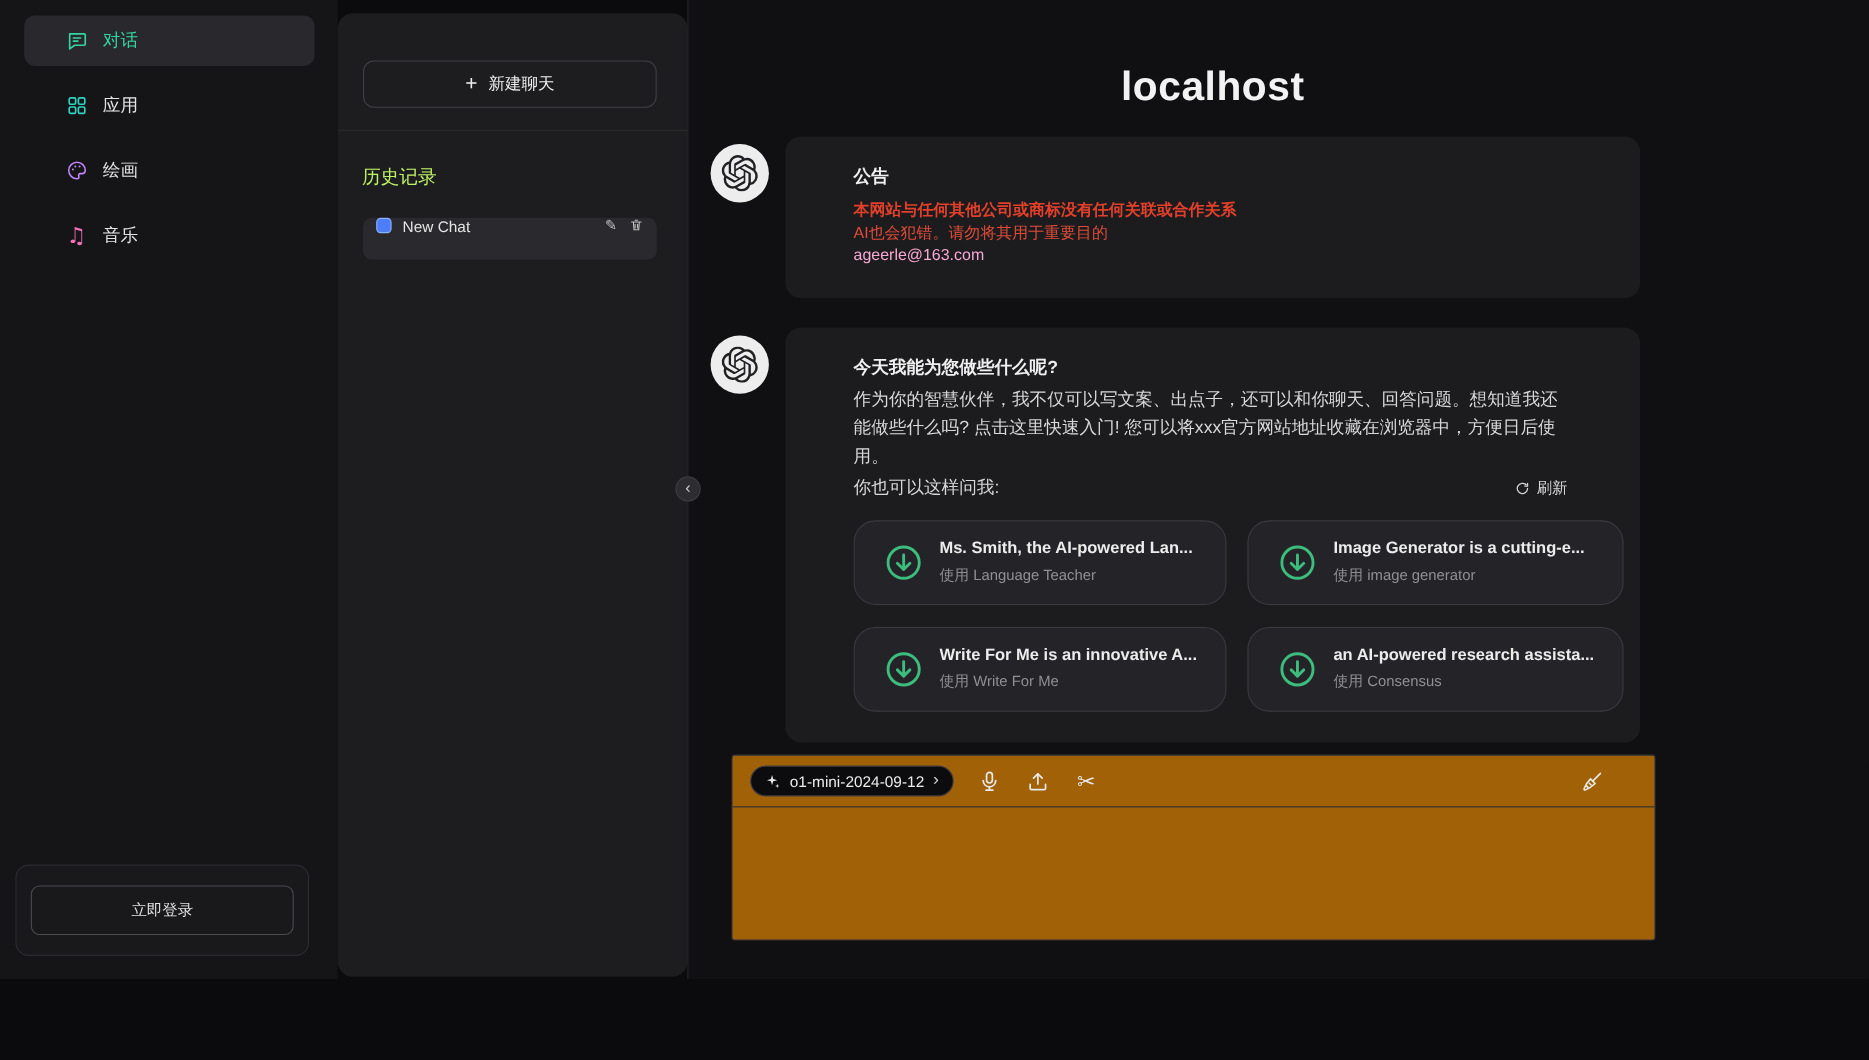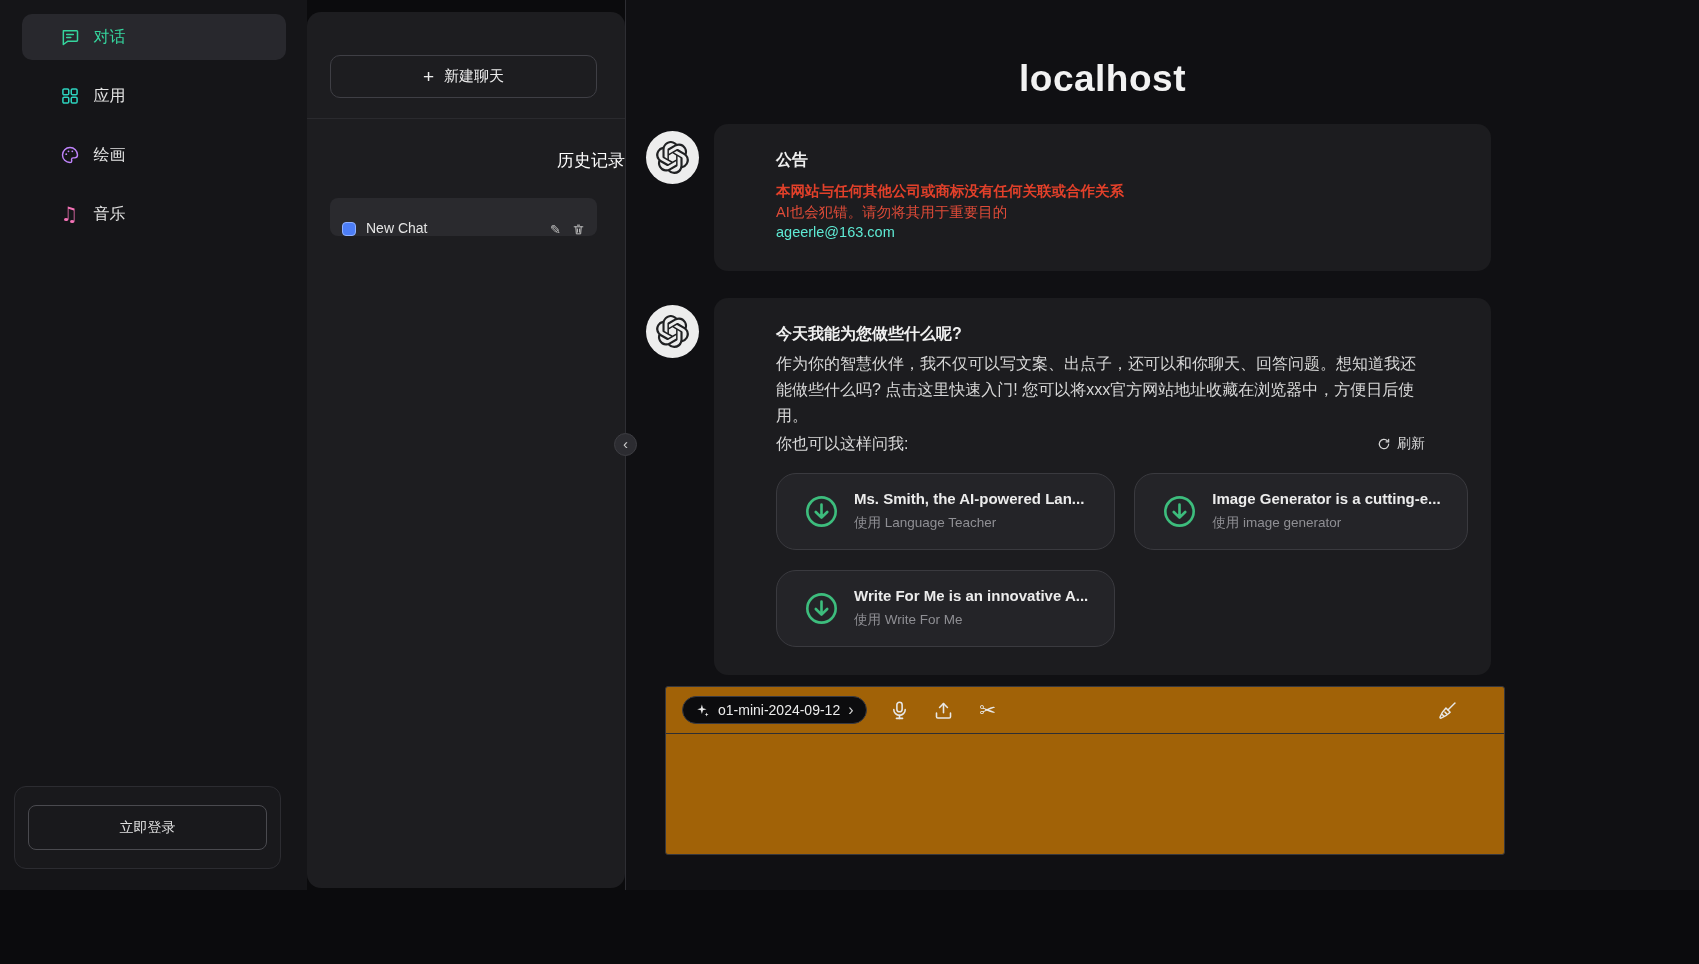--- a/index.html
+++ b/index.html
@@ -44,24 +44,24 @@
     background:#1d1d20; border-radius:14px;
   }
   .history-top { padding:43px 23px 20px 23px; border-bottom:1px solid #2a2a2e; }
   .new-chat-btn {
     width:267px; height:43px; border:1px solid #3f3f45; border-radius:10px;
     background:transparent; color:#ececec; font-size:15px;
     display:flex; align-items:center; justify-content:center; gap:10px; cursor:pointer;
     font-family:inherit;
   }
   .plus-glyph { font-size:19px; line-height:19px; color:#ececec; }
-  .history-heading { margin:30px 0 26px 22px; font-size:17px; color:#ffffff;text-align:right; }
+  .history-heading { margin:30px 0 26px 22px; font-size:17px; color:#bef264; }
   .chat-item {
     margin:0 23px; width:267px; height:38px; background:#2a2a2e; border-radius:8px;
-    display:flex; align-items:flex-end; gap:10px; padding:0 12px; cursor:pointer;
+    display:flex; align-items:flex-start; gap:10px; padding:0 12px; cursor:pointer;
   }
   .chat-item-square { width:14px; height:14px; border-radius:4px; background:#4d7ef7; border:1px solid #8fb0ff; }
   .chat-item-title { flex:1; font-size:14px; color:#e4e4e4; }
   .chat-item-actions { display:flex; align-items:center; gap:11px; color:#c2c2c2; }
   .mini-glyph { font-size:13px; line-height:13px; cursor:pointer; }
 
   
   .v-divider { position:absolute; left:625px; top:0; width:1px; height:890px; background:#2e2e33; }
   .collapse-handle {
     position:absolute; left:614px; top:433px; width:23px; height:23px; border-radius:50%;
@@ -83,21 +83,21 @@
     position:absolute; left:-68px; top:7px; width:53px; height:53px; border-radius:50%;
     background:#ededed; display:flex; align-items:center; justify-content:center;
   }
   .msg-card { background:#1c1c1f; border-radius:14px; padding:26px 66px 28px 62px; }
 
   .ann-title { font-size:16px; font-weight:bold; color:#f0f0f0; margin-bottom:10px; }
   .ann-line { font-size:14.5px; line-height:20.5px; }
   .red-bold { color:#e2402a; font-weight:bold; }
   .red      { color:#df4b38; }
   .orange   { color:#e0913f; }
-  .email-link { color:#5eead4; cursor:pointer; }
+  .email-link { color:#f9a8d4; cursor:pointer; }
 
   .welcome-title { font-size:16px; font-weight:bold; color:#f0f0f0; margin-bottom:6px; }
   .welcome-body  { font-size:16px; line-height:26px; color:#d8d8d8; }
   .hint-row { display:flex; align-items:center; justify-content:space-between; margin-top:2px; }
   .hint-text { font-size:16px; line-height:26px; color:#d8d8d8; }
   .refresh-btn { display:flex; align-items:center; gap:6px; font-size:14px; color:#d6d6d6; cursor:pointer; }
 
   .sugg-grid { display:grid; grid-template-columns:1fr 1fr; gap:20px 19px; margin-top:16px; }
   .sugg {
     display:flex; align-items:center; gap:14px; height:77px;
@@ -274,20 +274,30 @@
         <div class="sugg">
           <svg class="sugg-icon" viewBox="0 0 24 24" fill="none" stroke="#3dbd7d" stroke-width="1.7" stroke-linecap="round" stroke-linejoin="round">
               <circle cx="12" cy="12" r="9.2"></circle>
               <path d="M12 7.5v8.3M8.3 12.3l3.7 3.7 3.7-3.7"></path>
             </svg>
           <div class="sugg-text">
             <div class="sugg-title">Write For Me is an innovative A...</div>
             <div class="sugg-sub">使用 Write For Me</div>
           </div>
         </div>
+        <div class="sugg">
+          <svg class="sugg-icon" viewBox="0 0 24 24" fill="none" stroke="#3dbd7d" stroke-width="1.7" stroke-linecap="round" stroke-linejoin="round">
+              <circle cx="12" cy="12" r="9.2"></circle>
+              <path d="M12 7.5v8.3M8.3 12.3l3.7 3.7 3.7-3.7"></path>
+            </svg>
+          <div class="sugg-text">
+            <div class="sugg-title">an AI-powered research assista...</div>
+            <div class="sugg-sub">使用 Consensus</div>
+          </div>
+        </div>
       </div>
     </div>
   </div>
 
   <div class="composer">
     <div class="composer-toolbar">
       <div class="model-chip">
         <svg viewBox="0 0 24 24" width="15" height="15" fill="#e8e8e8">
             <path d="M11 2.5l1.7 5.8 5.8 1.7-5.8 1.7L11 17.5l-1.7-5.8-5.8-1.7 5.8-1.7z"></path>
             <path d="M18.6 15.3l.8 2.3 2.3.8-2.3.8-.8 2.3-.8-2.3-2.3-.8 2.3-.8z"></path>

